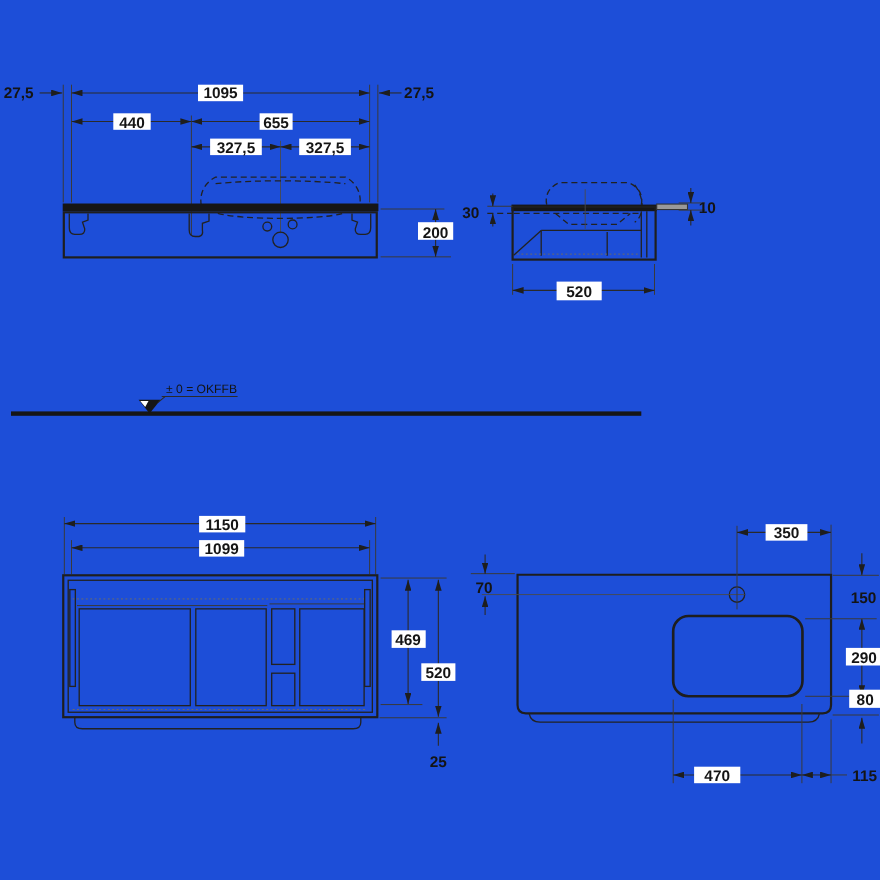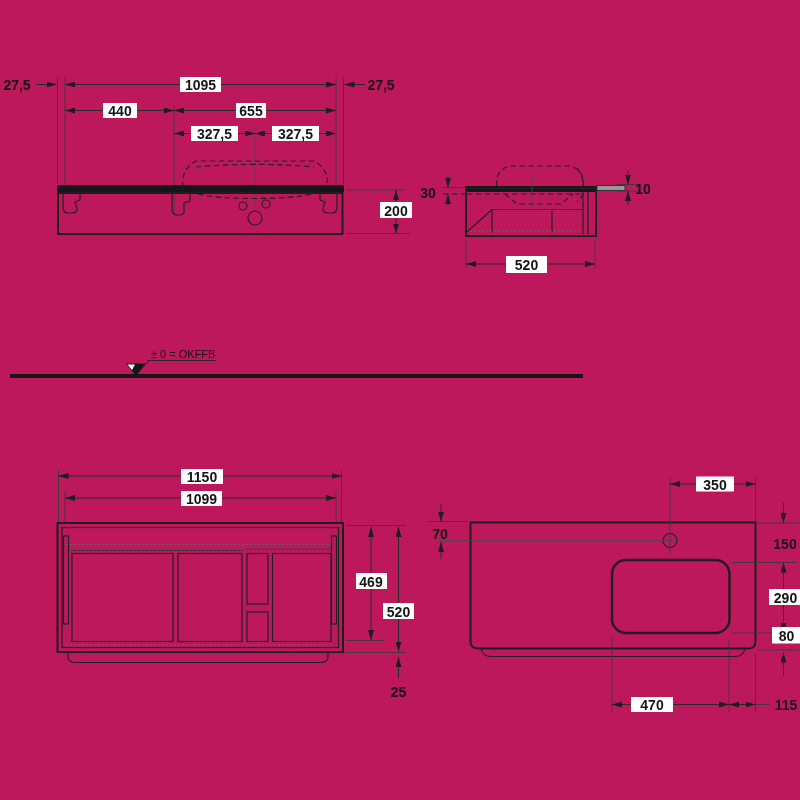--- a/index.html
+++ b/index.html
@@ -1,16 +1,16 @@
 <!DOCTYPE html>
 <html><head>
 <meta charset="utf-8">
 <style>
   html,body{margin:0;padding:0;background:#ffffff;}
-  .stage{position:relative;width:800px;height:800px;background:#be185d;overflow:hidden;
+  .stage{position:relative;width:800px;height:800px;background:#1d4ed8;overflow:hidden;
          font-family:"Liberation Sans",sans-serif;}
   svg{position:absolute;left:0;top:0;}
   .o2   {stroke:#1e1e1e;stroke-width:2;fill:none;}
   .o22  {stroke:#1e1e1e;stroke-width:2.4;fill:none;}
   .o1   {stroke:#222222;stroke-width:1.2;fill:none;}
   .ext  {stroke:#3a3a3a;stroke-width:0.9;fill:none;}
   .dim  {stroke:#2a2a2a;stroke-width:1;fill:none;}
   .dsh  {stroke:#222222;stroke-width:1.2;fill:none;stroke-dasharray:5.5 3.5;}
   .dot  {stroke:#6a6a6a;stroke-width:0.9;fill:none;stroke-dasharray:1.8 2.2;}
   .thin {stroke:#4a4a4a;stroke-width:0.8;fill:none;}

